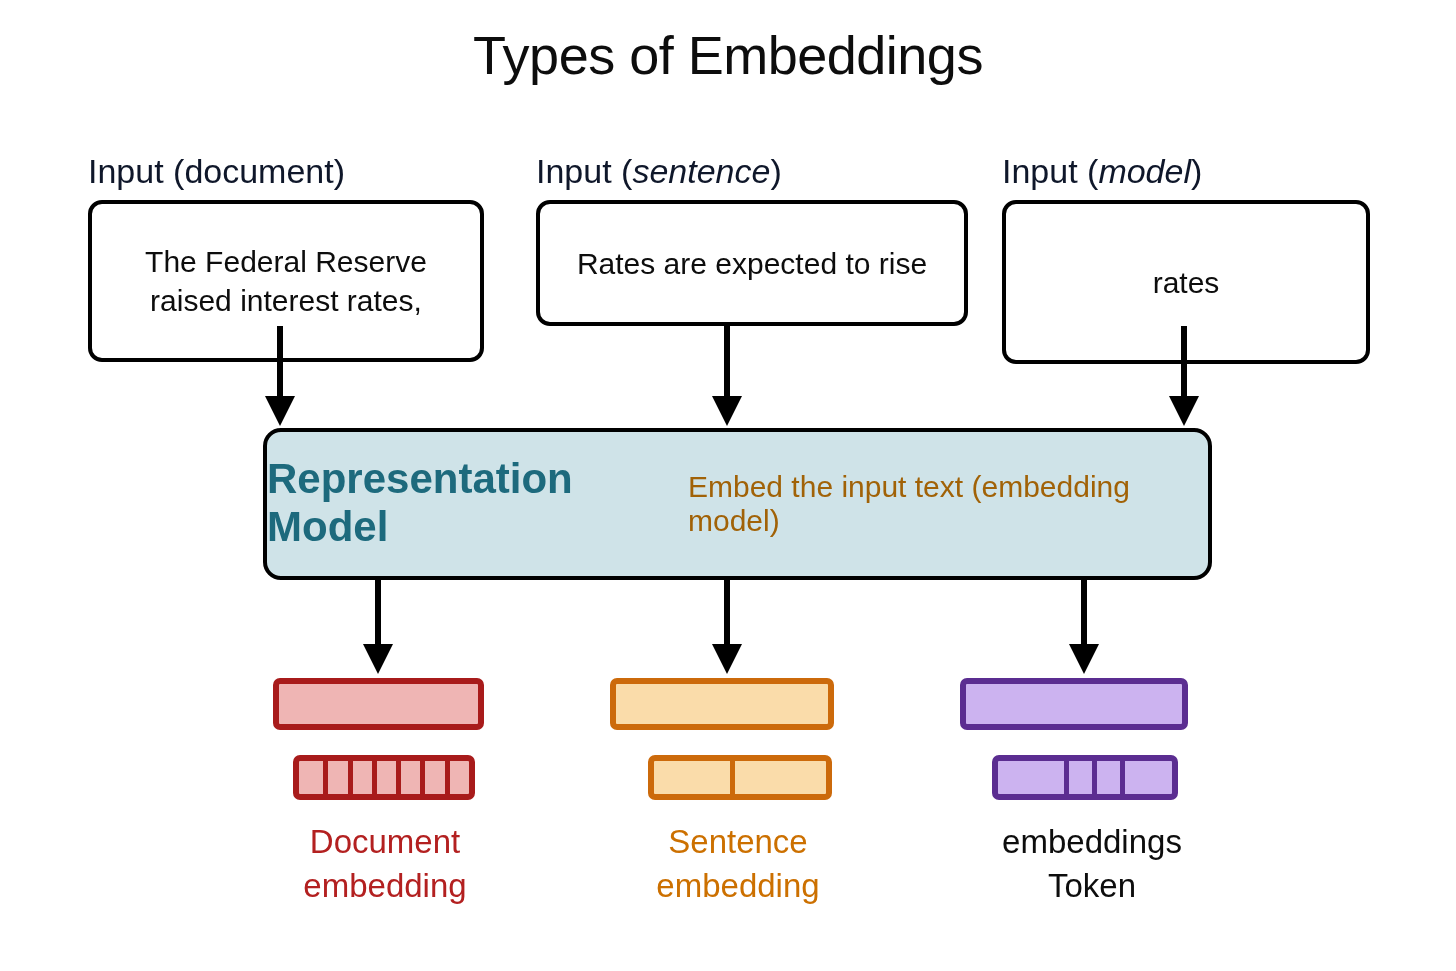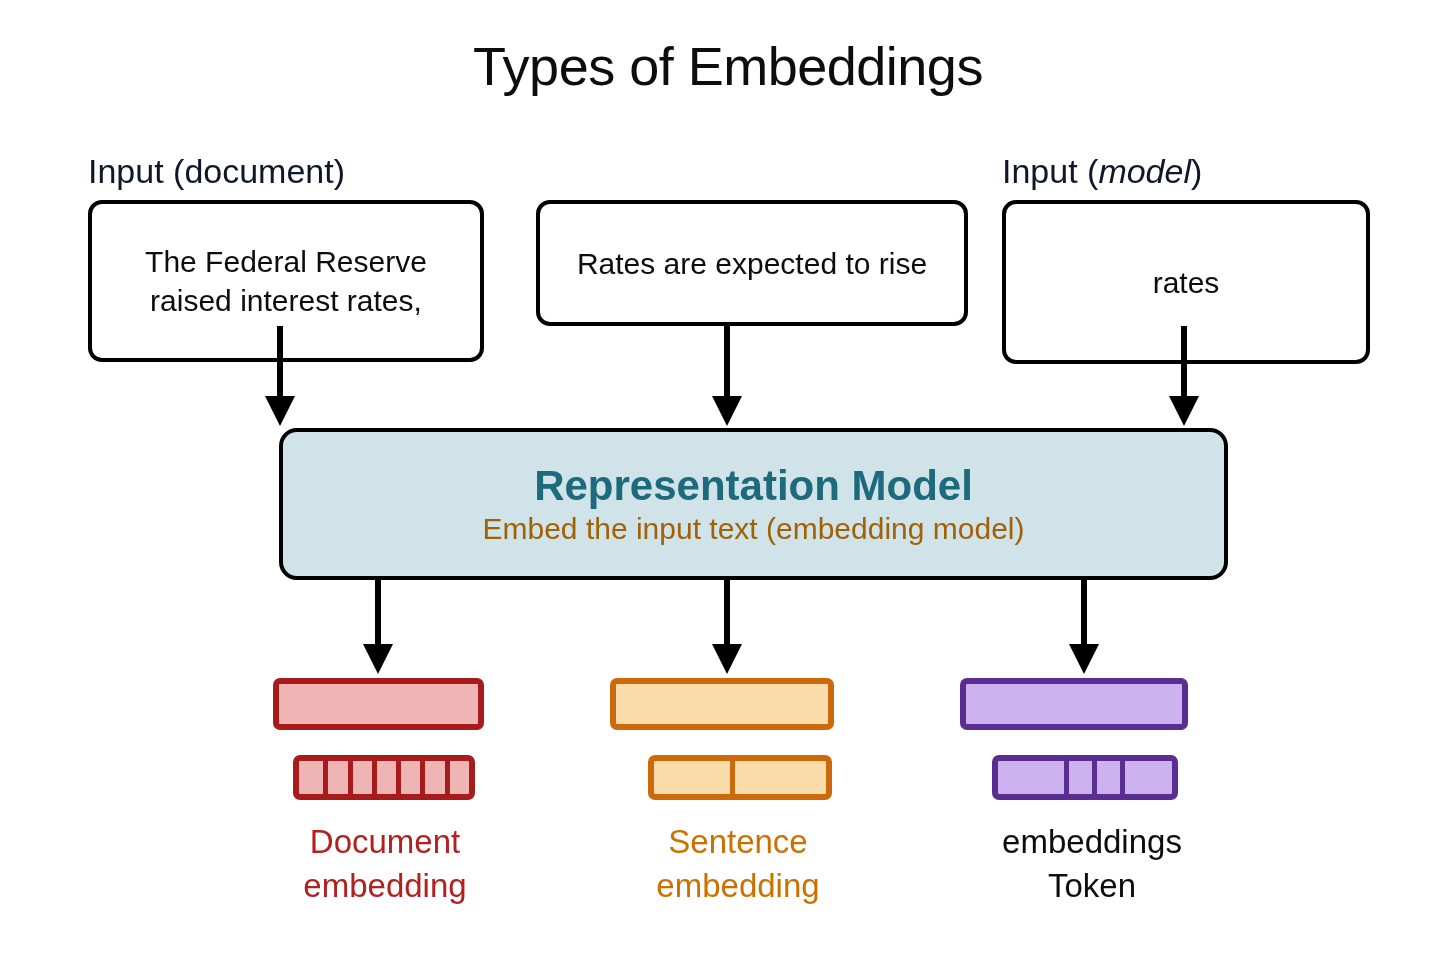--- a/index.html
+++ b/index.html
@@ -16,21 +16,21 @@
     width: 1456px;
     height: 971px;
     background: #ffffff;
     overflow: hidden;
   }
 
   
   .title {
     position: absolute;
     left: 0;
-    top: 35px;
+    top: 24px;
     width: 1456px;
     text-align: center;
     font-size: 54px;
     font-weight: 400;
     letter-spacing: -0.5px;
     color: #0d0d0d;
   }
 
   
   .input-label {
@@ -64,24 +64,23 @@
     position: absolute;
     left: 263px;
     top: 428px;
     width: 949px;
     height: 152px;
     box-sizing: border-box;
     border: 4px solid #000000;
     border-radius: 18px;
     background: #cfe3e8;
     display: flex;
-    flex-direction: column;
+    flex-direction: row;
     align-items: center;
     justify-content: center;
-    margin-left: 16px;
   }
   .model-title {
     font-size: 42px;
     font-weight: bold;
     color: #1d6a7d;
     letter-spacing: 0px;
     margin-bottom: 2px;
   }
   .model-sub {
     font-size: 30px;
@@ -128,20 +127,23 @@
 
   <div class="title">Types of Embeddings</div>
 
   <div class="input-label" style="left:88px; top:152px; width:396px;">
     <span>Input (</span><span>document</span><span>)</span>
   </div>
   <div class="input-box" style="left:88px; top:200px; width:396px; height:162px;">
     <span>The Federal Reserve raised interest rates,</span>
   </div>
 
+  <div class="input-label" style="left:536px; top:152px; width:382px;">
+    <span>Input (</span><span class="ital">sentence</span><span>)</span>
+  </div>
   <div class="input-box" style="left:536px; top:200px; width:432px; height:126px;">
     <span>Rates are expected to rise</span>
   </div>
 
   <div class="input-label" style="left:1002px; top:152px; width:368px;">
     <span>Input (</span><span class="ital">model</span><span>)</span>
   </div>
   <div class="input-box" style="left:1002px; top:200px; width:368px; height:164px;">
     <span>rates</span>
   </div>

